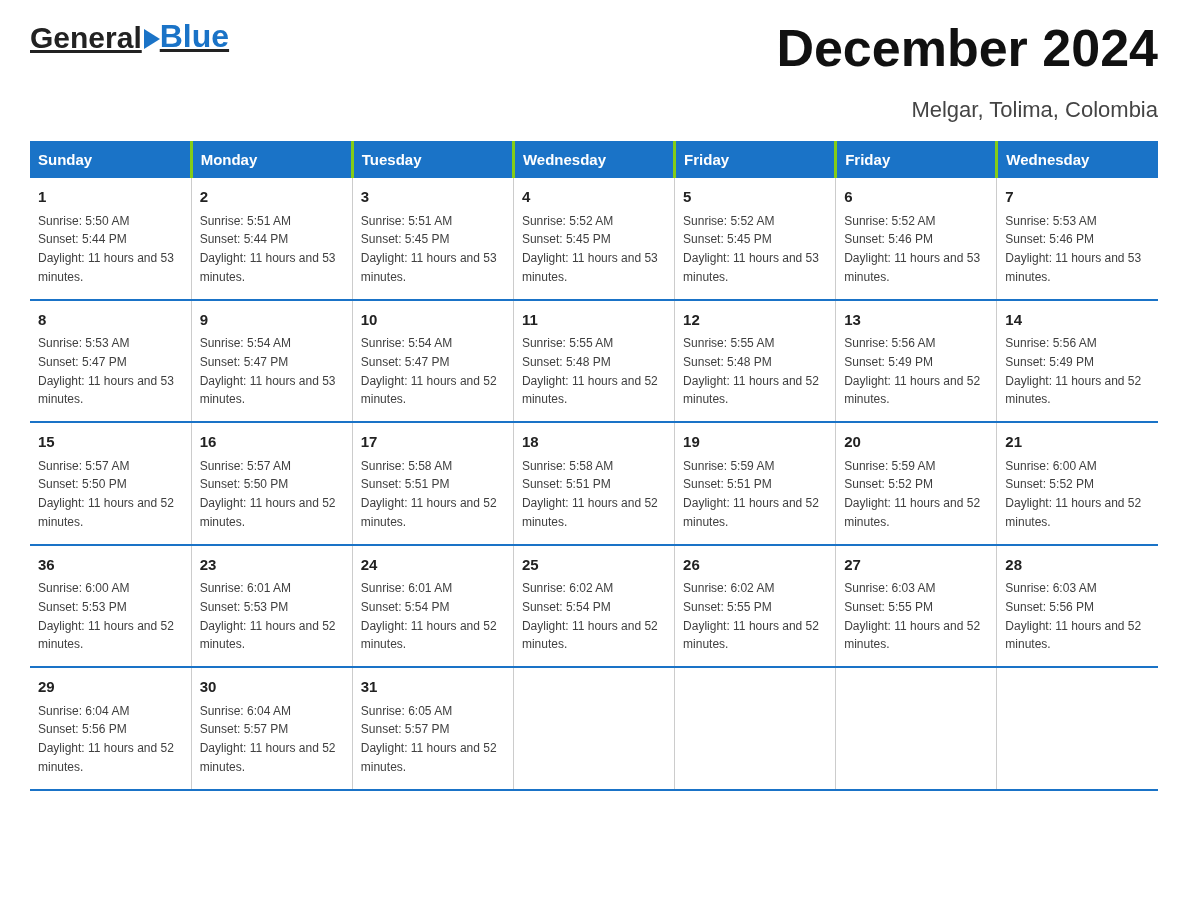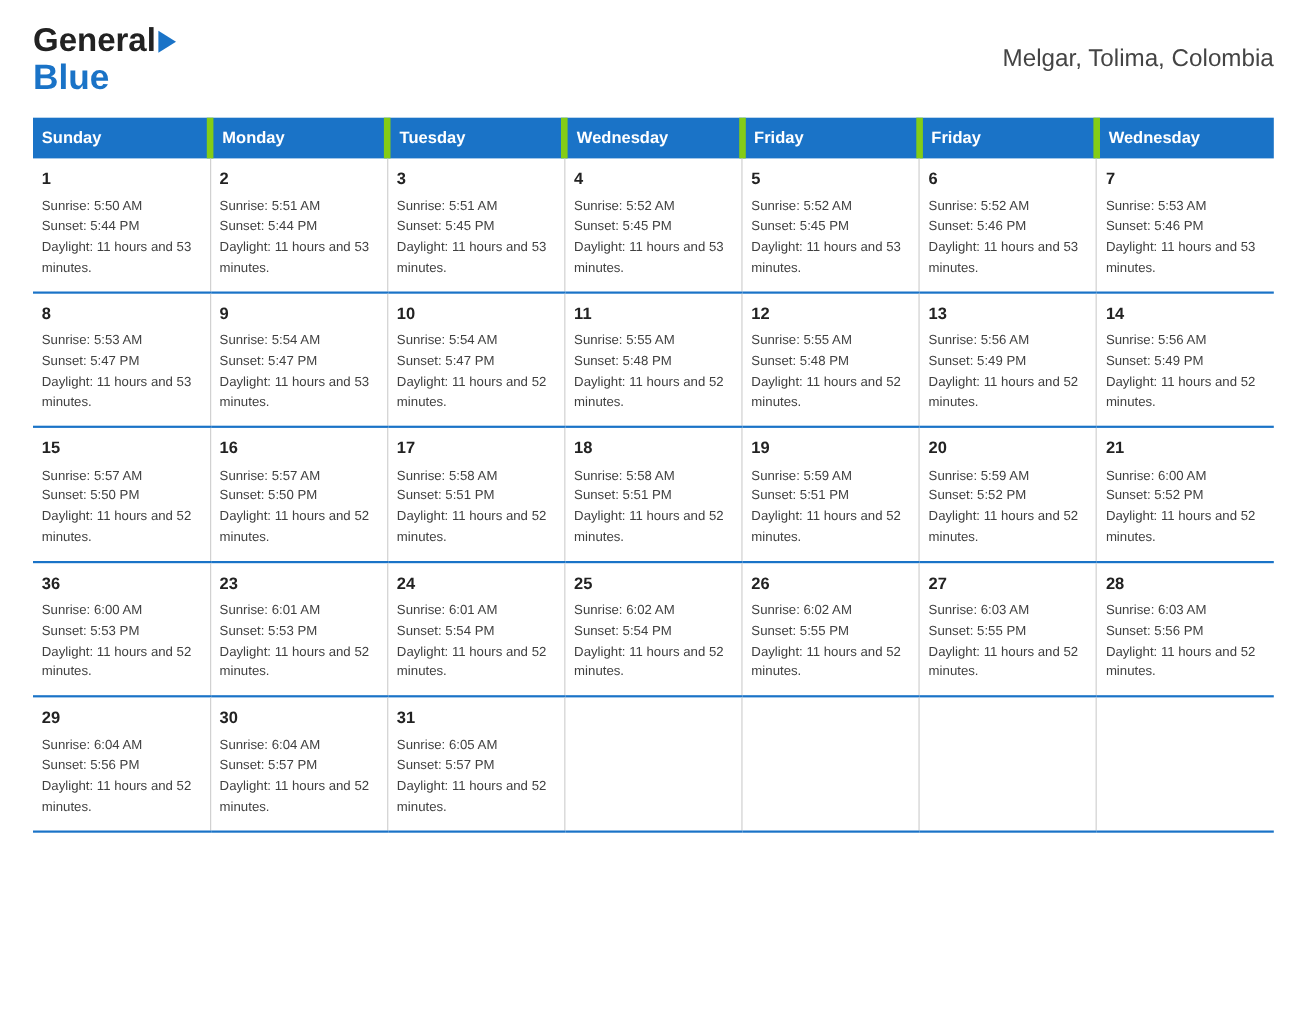--- a/index.html
+++ b/index.html
@@ -35,21 +35,21 @@
       width: 100%;
       border-collapse: collapse;
     }
     thead tr th {
       background: #1a73c7;
       color: #fff;
       font-size: 15px;
       font-weight: bold;
       padding: 10px 8px;
       text-align: left;
-      border-right: 6px solid #84cc16;
+      border-right: 3px solid #84cc16;
     }
     thead tr th:last-child {
       border-right: none;
     }
     tbody tr td {
       vertical-align: top;
       padding: 8px 8px 12px 8px;
       border-right: 1px solid #ccc;
       border-bottom: 2px solid #1a73c7;
       font-size: 12.5px;
@@ -69,21 +69,21 @@
     .day-info {
       font-size: 12px;
       color: #404040;
       line-height: 1.55;
     }
     .empty-cell {
       background: #fff;
     }
     .logo-container {
       display: flex;
-      flex-direction: column;
+      text-decoration: underline;
     }
     .logo-line1 {
       display: flex;
       align-items: center;
     }
     .logo-general {
       font-size: 30px;
       font-weight: bold;
       color: #222;
     }
@@ -108,20 +108,21 @@
 
 <div class="header">
   <div class="logo-container">
     <div class="logo-line1">
       <span class="logo-general">General</span>
       <div class="logo-arrow"></div>
     </div>
     <div class="logo-line2">Blue</div>
   </div>
   <div class="title-area">
+    <div class="month-title">December 2024</div>
     <div class="location-title">Melgar, Tolima, Colombia</div>
   </div>
 </div>
 
 <table>
   <thead>
     <tr>
       <th>Sunday</th>
       <th>Monday</th>
       <th>Tuesday</th>

